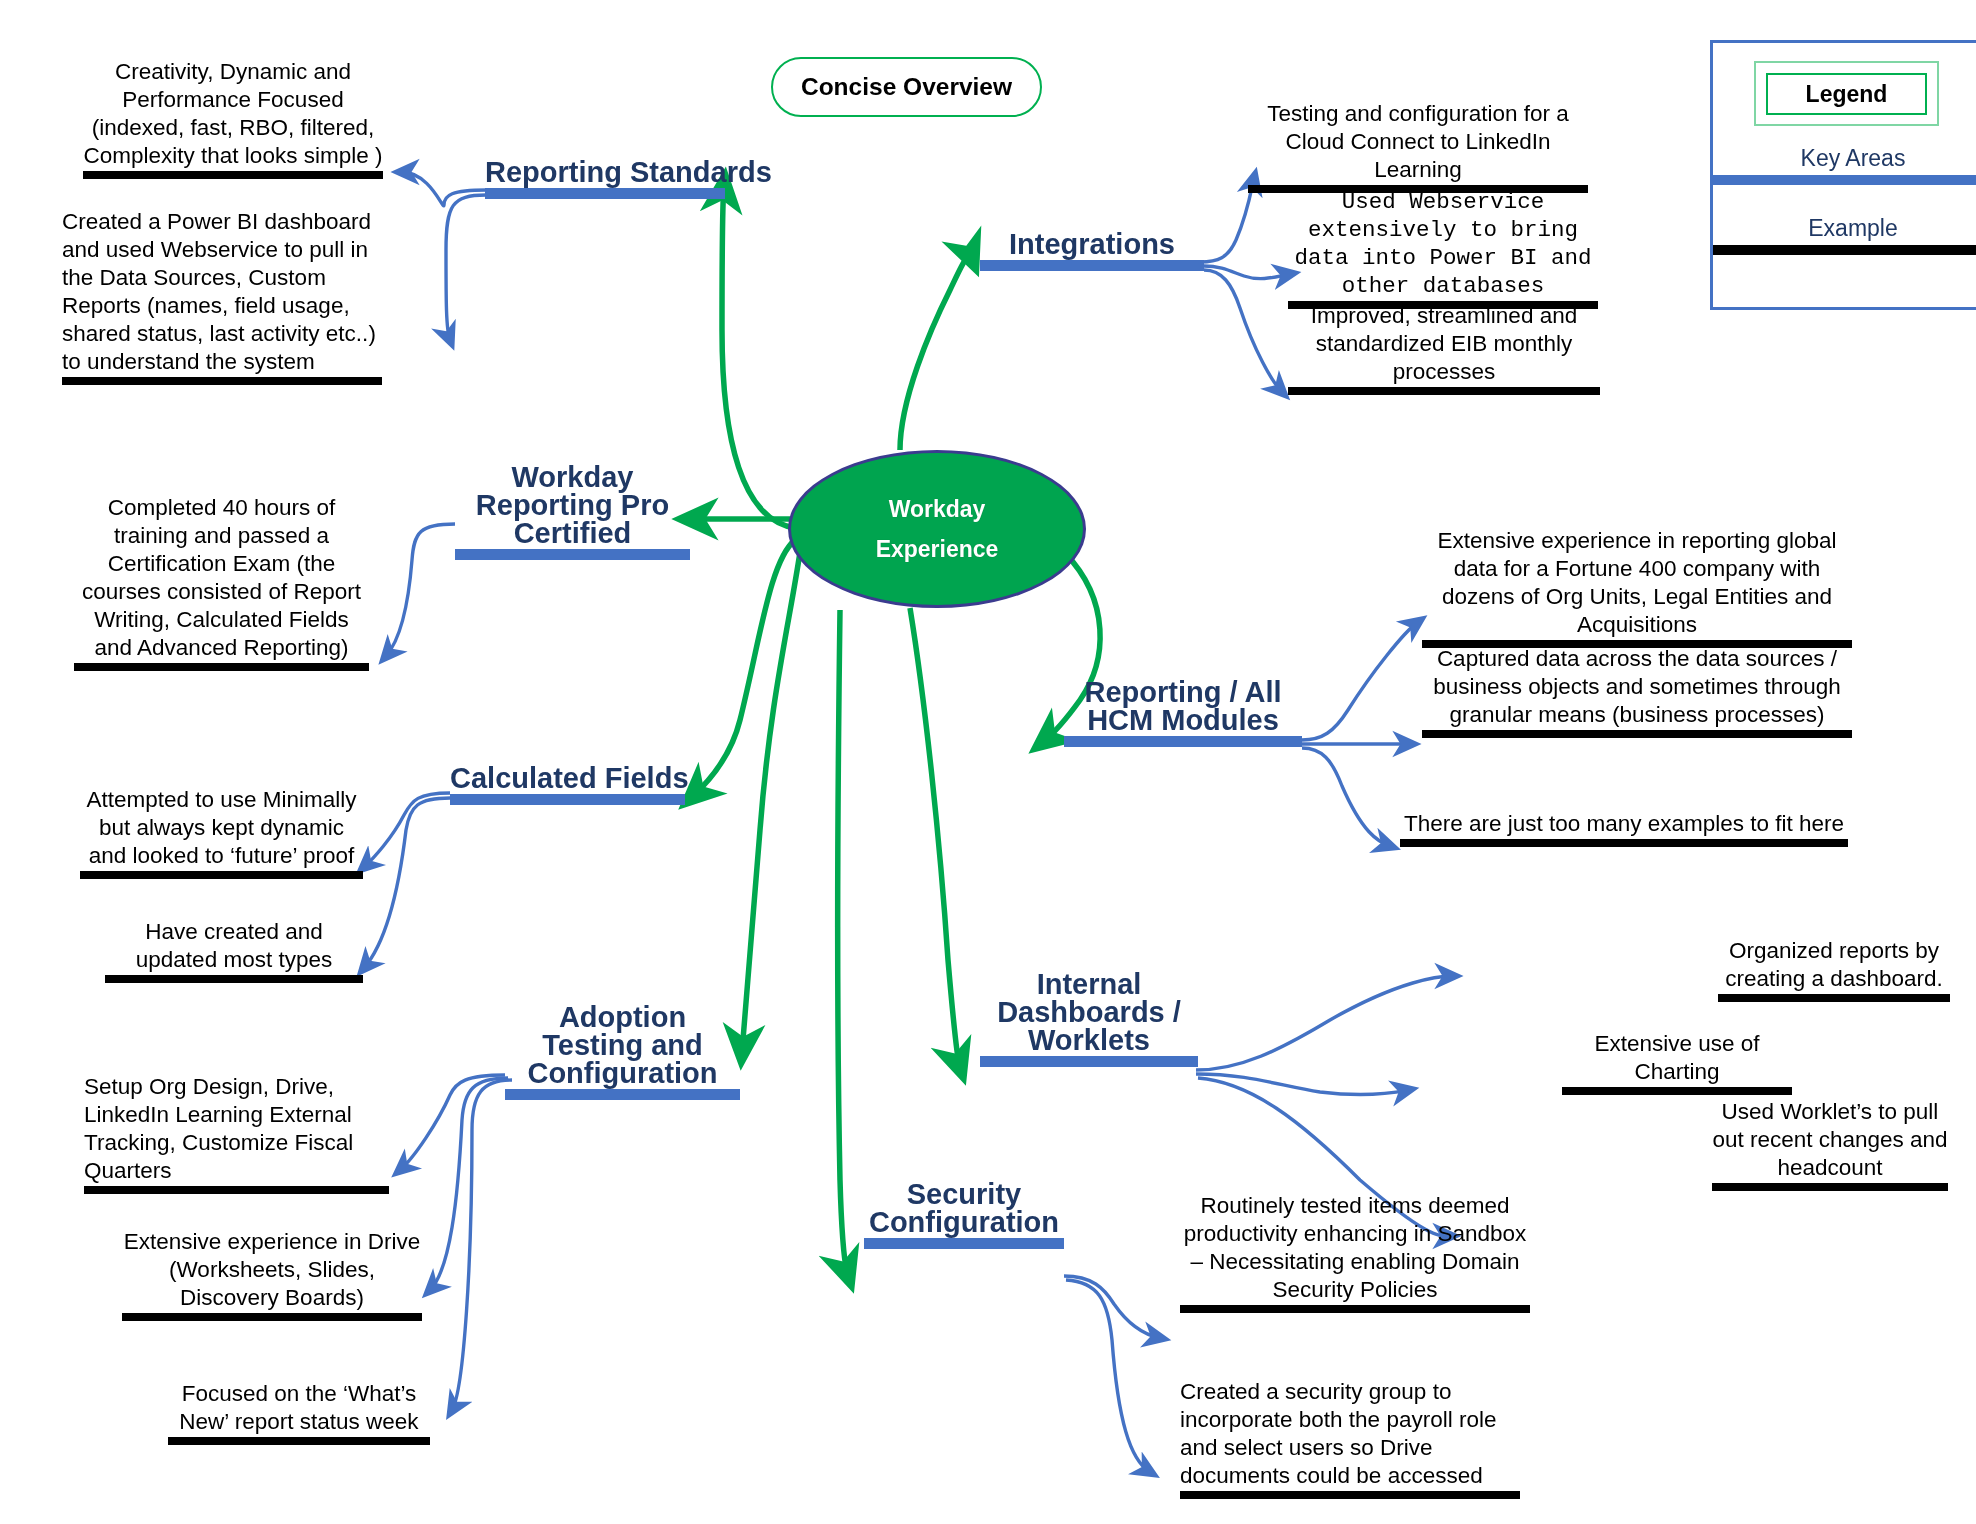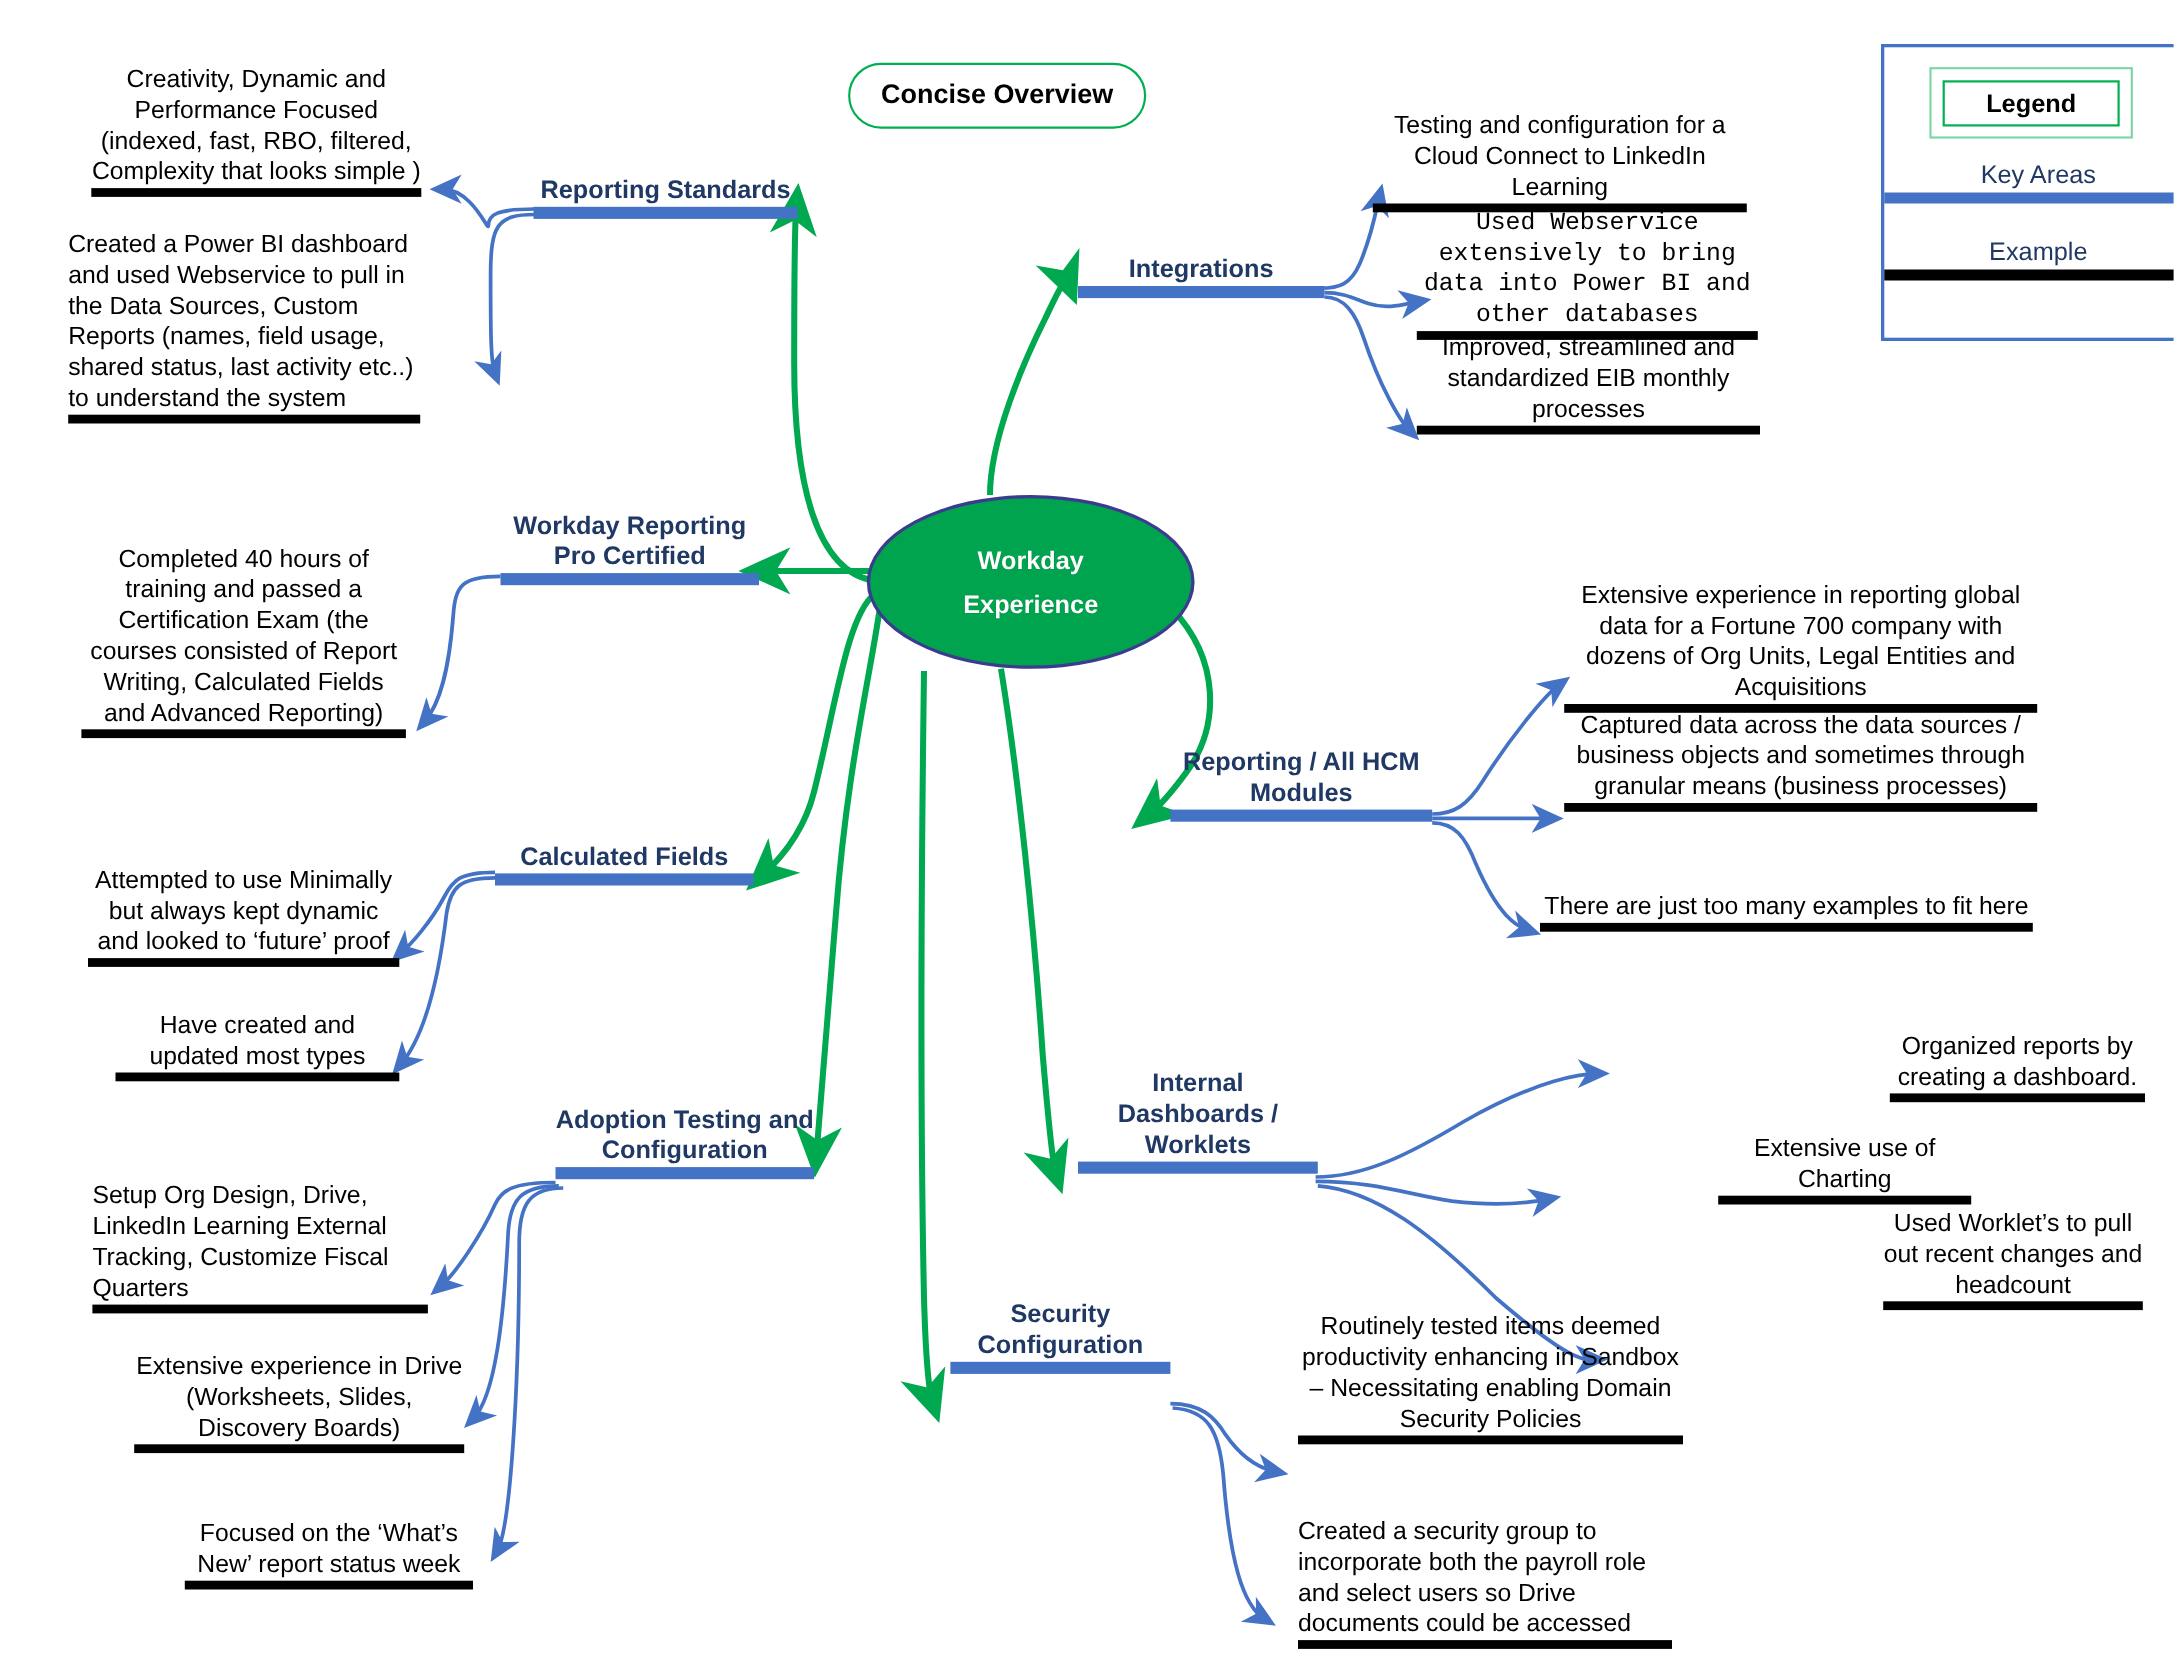--- a/index.html
+++ b/index.html
@@ -28,21 +28,21 @@
     background:#000000;
     margin-top:1px;
   }
 
   .keyarea{position:absolute;}
   .keyarea .label{
     display:block;
     text-align:center;
     font-weight:bold;
     color:#1F3864;
-    font-size:23px;
+    font-size:29px;
     line-height:28px;
     white-space:nowrap;
   }
   .keyarea .bar{
     display:block;
     height:11px;
     background:#4472C4;
     margin-top:2px;
   }
 
@@ -254,21 +254,21 @@
   <div class="example" style="left:1288px;top:302px;width:312px;">
     <span class="txt">Improved, streamlined and standardized EIB monthly processes</span>
     <span class="rule"></span>
   </div>
 
   <div class="keyarea" style="left:1064px;top:678px;width:238px;">
     <span class="label" style="white-space:normal;">Reporting / All HCM Modules</span>
     <span class="bar"></span>
   </div>
   <div class="example" style="left:1422px;top:527px;width:430px;">
-    <span class="txt">Extensive experience in reporting global data for a Fortune 700 company with dozens of Org Units, Legal Entities and Acquisitions</span>
+    <span class="txt">Extensive experience in reporting global data for a Fortune 400 company with dozens of Org Units, Legal Entities and Acquisitions</span>
     <span class="rule"></span>
   </div>
   <div class="example" style="left:1422px;top:645px;width:430px;">
     <span class="txt">Captured data across the data sources / business objects and sometimes through granular means (business processes)</span>
     <span class="rule"></span>
   </div>
   <div class="example" style="left:1400px;top:810px;width:448px;">
     <span class="txt">There are just too many examples to fit here</span>
     <span class="rule"></span>
   </div>

